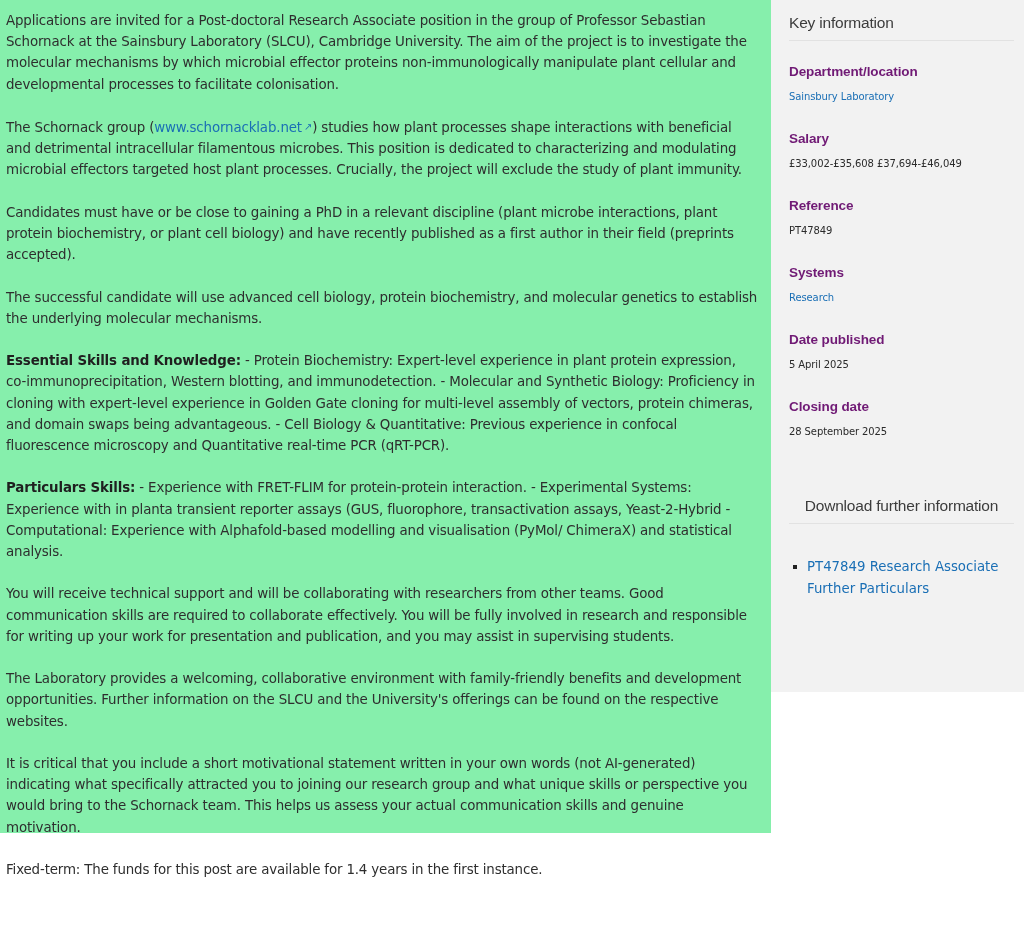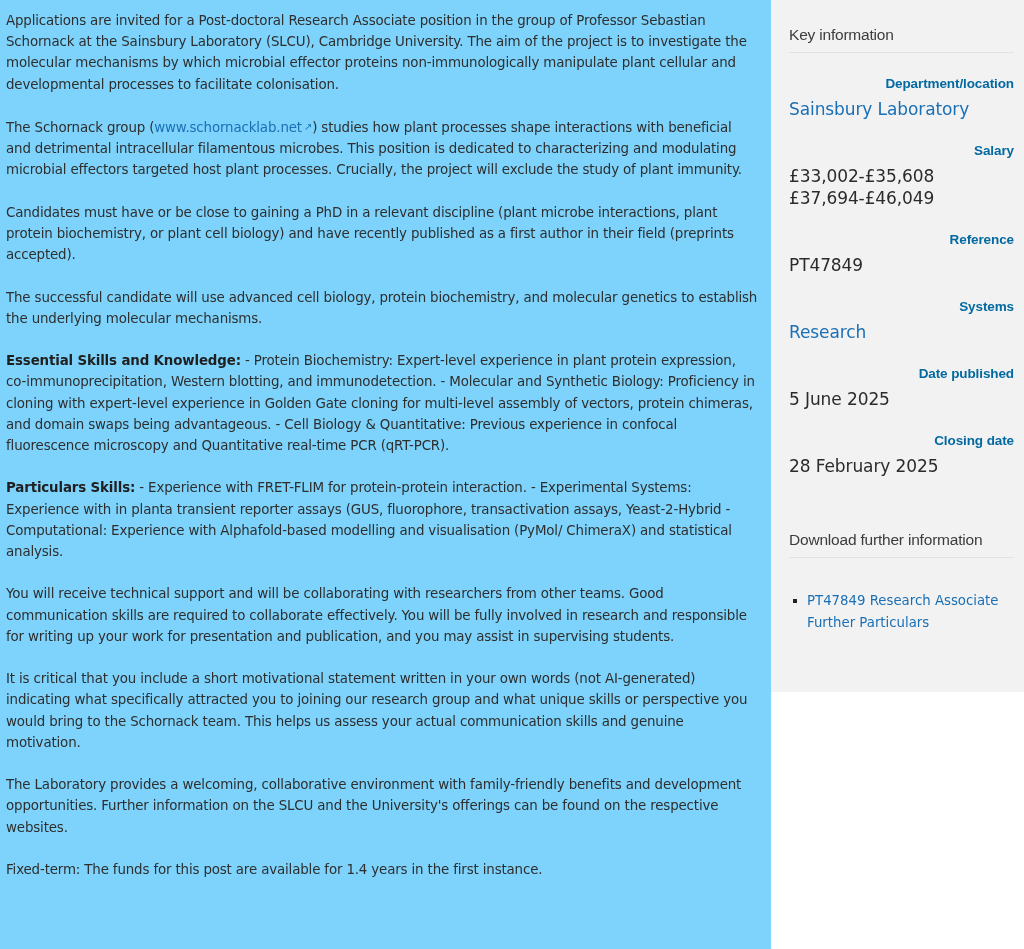--- a/index.html
+++ b/index.html
@@ -1,59 +1,59 @@
 <!DOCTYPE html>
 <html><head>
   <meta charset="utf-8">
   <style>
     * { box-sizing: border-box; margin: 0; padding: 0; }
     html, body { width: 1024px; height: 949px; overflow: hidden; background: #ffffff; }
     body { position: relative; font-family: "DejaVu Sans", sans-serif; color: #2b2b2b; }
 
     .main {
-      position: absolute; left: 0; top: 0; width: 771px; height: 949px;
+      position: absolute; left: 0; top: 0; width: 771px; height: 833px;
       padding: 10px 16px 0 6px;
-      background: #7dd3fc;
+      background: #86efac;
     }
     .main p {
       font-size: 13.4px;
       line-height: 21.2px;
       letter-spacing: -0.15px;
       margin-bottom: 21.2px;
       color: #2e2e2e;
       width: 752px;
     }
     .main p b { font-weight: bold; color: #1f1f1f; text-align: center; }
     .main a { color: #1a6fb5; text-decoration: none; }
     .ext-icon {
       display: inline-block; font-size: 10px; vertical-align: 2px; color: #1a6fb5; margin-left: 2px;
     }
 
     .sidebar {
       position: absolute; left: 771px; top: 0; width: 253px; height: 692px;
       background: #f2f2f2;
-      padding: 12px 10px 0 18px;
+      padding: 0 10px 0 18px;
       font-family: "Liberation Sans", sans-serif;
     }
     .side-heading {
       font-size: 15.5px; color: #3c3c3c; font-weight: normal;
       padding-top: 14px; padding-bottom: 8px;
       border-bottom: 1px solid #e2e2e2;
       letter-spacing: -0.2px;
     }
     .kv { margin-top: 23px; }
     .kv:first-of-type { margin-top: 21px; }
-    .kv-label { font-size: 13.5px; font-weight: bold; color: #0369a1; letter-spacing: -0.1px; text-align: right; }
+    .kv-label { font-size: 13.5px; font-weight: bold; color: #701a75; letter-spacing: -0.1px; }
     .kv-value {
       font-family: "DejaVu Sans", sans-serif;
-      font-size: 17px; line-height: 22px; color: #2b2b2b; margin-top: 7px;
+      font-size: 10px; line-height: 22px; color: #2b2b2b; margin-top: 7px;
       letter-spacing: -0.1px;
     }
     .kv-value a { color: #1a6fb5; text-decoration: none; }
-    .download-heading { margin-top: 40px; }
+    .download-heading { margin-top: 40px; text-align: center; }
     .dl-list { list-style: none; margin-top: 32px; padding-left: 0; }
     .dl-list li { position: relative; padding-left: 18px;
       font-family: "DejaVu Sans", sans-serif; font-size: 13.3px; line-height: 22px; }
     .dl-list li::before {
       content: ""; position: absolute; left: 4px; top: 9px; width: 4px; height: 4px; background: #222;
     }
     .dl-list li a { color: #1a6fb5; text-decoration: none; }
   </style>
 </head>
 <body>
@@ -66,23 +66,23 @@
   <p>Candidates must have or be close to gaining a PhD in a relevant discipline (plant microbe interactions, plant protein biochemistry, or plant cell biology) and have recently published as a first author in their field (preprints accepted).</p>
 
   <p>The successful candidate will use advanced cell biology, protein biochemistry, and molecular genetics to establish the underlying molecular mechanisms.</p>
 
   <p><b>Essential Skills and Knowledge:</b><span> - Protein Biochemistry: Expert-level experience in plant protein expression, co-immunoprecipitation, Western blotting, and immunodetection. - Molecular and Synthetic Biology: Proficiency in cloning with expert-level experience in Golden Gate cloning for multi-level assembly of vectors, protein chimeras, and domain swaps being advantageous. - Cell Biology &amp; Quantitative: Previous experience in confocal fluorescence microscopy and Quantitative real-time PCR (qRT-PCR).</span></p>
 
   <p><b>Particulars Skills:</b><span> - Experience with FRET-FLIM for protein-protein interaction. - Experimental Systems: Experience with in planta transient reporter assays (GUS, fluorophore, transactivation assays, Yeast-2-Hybrid - Computational: Experience with Alphafold-based modelling and visualisation (PyMol/ ChimeraX) and statistical analysis.</span></p>
 
   <p>You will receive technical support and will be collaborating with researchers from other teams. Good communication skills are required to collaborate effectively. You will be fully involved in research and responsible for writing up your work for presentation and publication, and you may assist in supervising students.</p>
 
+  <p>The Laboratory provides a welcoming, collaborative environment with family-friendly benefits and development opportunities. Further information on the SLCU and the University's offerings can be found on the respective websites.</p>
+
   <p>It is critical that you include a short motivational statement written in your own words (not AI-generated) indicating what specifically attracted you to joining our research group and what unique skills or perspective you would bring to the Schornack team. This helps us assess your actual communication skills and genuine motivation.</p>
-
-  <p>The Laboratory provides a welcoming, collaborative environment with family-friendly benefits and development opportunities. Further information on the SLCU and the University's offerings can be found on the respective websites.</p>
 
   <p>Fixed-term: The funds for this post are available for 1.4 years in the first instance.</p>
 </div>
 
 <aside class="sidebar">
   <div class="side-heading">Key information</div>
 
   <div class="kv">
     <div class="kv-label">Department/location</div>
     <div class="kv-value"><a href="#">Sainsbury Laboratory</a></div>
@@ -98,26 +98,26 @@
     <div class="kv-value">PT47849</div>
   </div>
 
   <div class="kv">
     <div class="kv-label">Systems</div>
     <div class="kv-value"><a href="#">Research</a></div>
   </div>
 
   <div class="kv">
     <div class="kv-label">Date published</div>
-    <div class="kv-value">5 June 2025</div>
+    <div class="kv-value">5 April 2025</div>
   </div>
 
   <div class="kv">
     <div class="kv-label">Closing date</div>
-    <div class="kv-value">28 February 2025</div>
+    <div class="kv-value">28 September 2025</div>
   </div>
 
   <div class="side-heading download-heading">Download further information</div>
 
   <ul class="dl-list">
     <li><a href="#">PT47849 Research Associate Further Particulars</a></li>
   </ul>
 </aside>
 
 </body></html>

